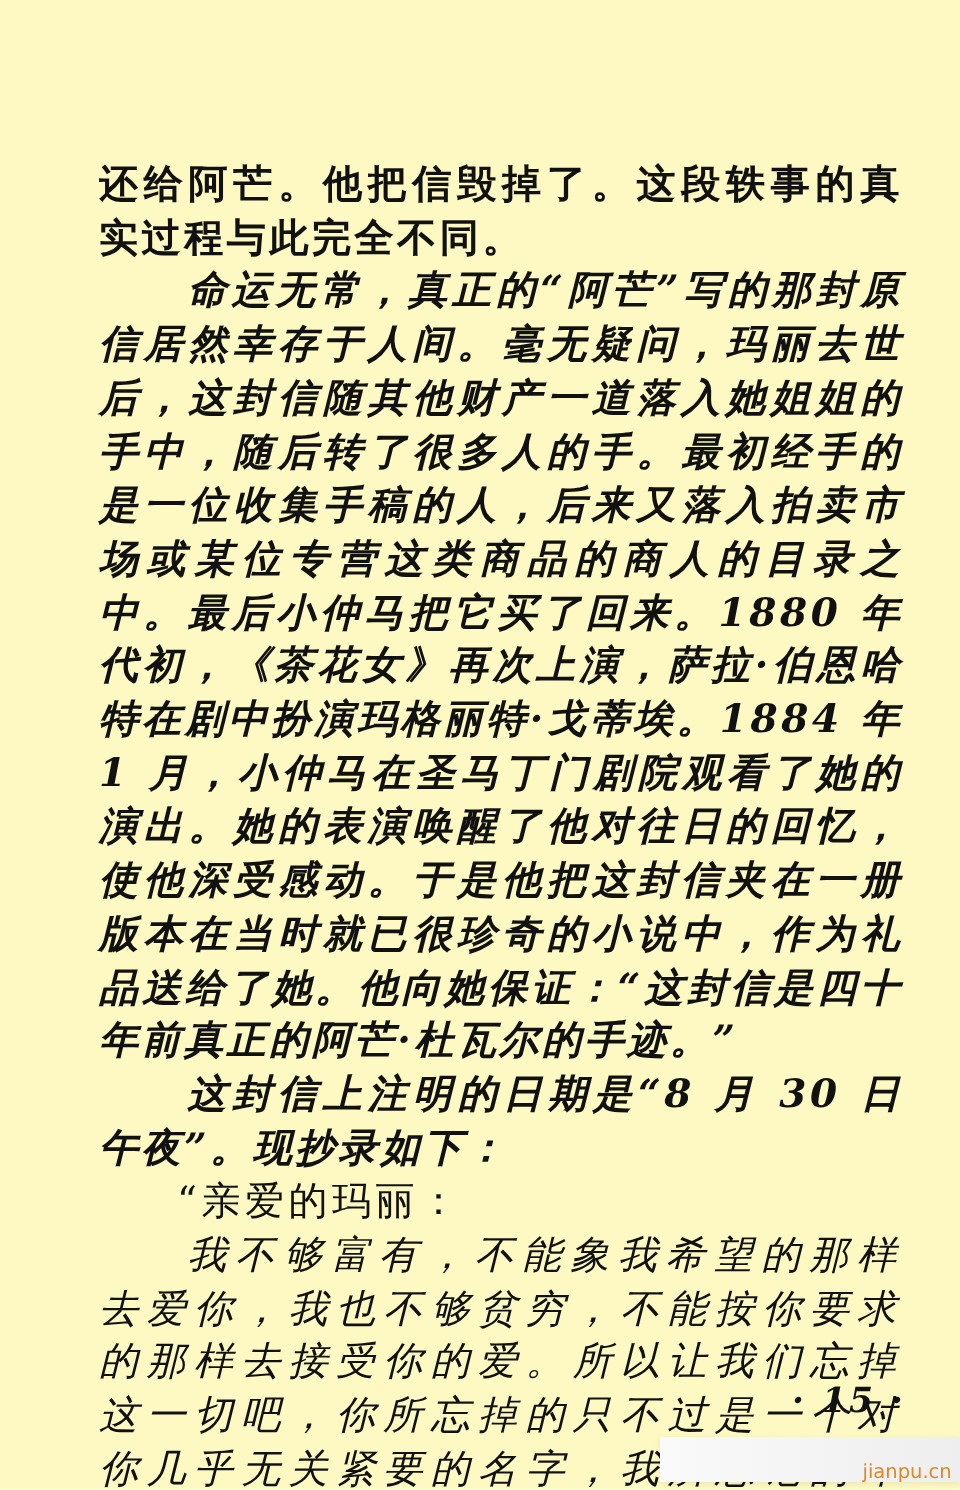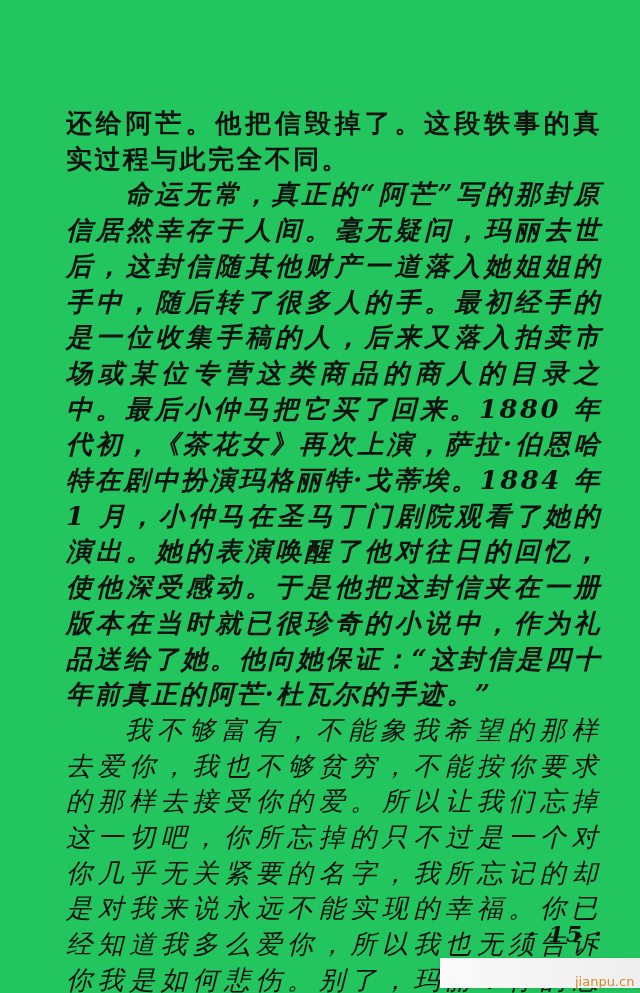--- a/index.html
+++ b/index.html
@@ -1,19 +1,19 @@
 <!DOCTYPE html>
 <html><head>
   <meta charset="utf-8">
   <style>
     html, body { margin: 0; padding: 0; background: #ffffff; }
     body { width: 640px; height: 993px; position: relative; overflow: hidden; }
     .page {
       position: absolute; left: 0; top: 0; width: 640px; height: 993px;
-      background: #22c55e;
+      background: #fef9c3;
     }
     .text-block {
       position: absolute; left: 66px; top: 106px; width: 536px;
       font-family: "DejaVu Serif", "Liberation Serif", serif;
       font-size: 26px; line-height: 35.7px; color: #111;
       letter-spacing: 2.4px;
       font-weight: bold;
     }
     .para { margin: 0; text-align: justify; text-align-last: left; }
     .indent { text-indent: 59px; font-style: italic; }
@@ -39,20 +39,22 @@
       font-family: "DejaVu Sans", sans-serif; font-size: 13px; color: #d98a2a;
     }
   </style>
 </head>
 <body>
 
 <div class="page">
   <div class="text-block">
     <p class="para">还给阿芒。他把信毁掉了。这段轶事的真实过程与此完全不同。</p>
     <p class="para indent">命运无常，真正的“阿芒”写的那封原信居然幸存于人间。毫无疑问，玛丽去世后，这封信随其他财产一道落入她姐姐的手中，随后转了很多人的手。最初经手的是一位收集手稿的人，后来又落入拍卖市场或某位专营这类商品的商人的目录之中。最后小仲马把它买了回来。1880 年代初，《茶花女》再次上演，萨拉·伯恩哈特在剧中扮演玛格丽特·戈蒂埃。1884 年 1 月，小仲马在圣马丁门剧院观看了她的演出。她的表演唤醒了他对往日的回忆，使他深受感动。于是他把这封信夹在一册版本在当时就已很珍奇的小说中，作为礼品送给了她。他向她保证：“这封信是四十年前真正的阿芒·杜瓦尔的手迹。”</p>
+    <p class="para indent">这封信上注明的日期是“8 月 30 日午夜”。现抄录如下：</p>
+    <p class="para letter-salutation">“亲爱的玛丽：</p>
     <p class="para indent letter">我不够富有，不能象我希望的那样去爱你，我也不够贫穷，不能按你要求的那样去接受你的爱。所以让我们忘掉这一切吧，你所忘掉的只不过是一个对你几乎无关紧要的名字，我所忘记的却是对我来说永远不能实现的幸福。你已经知道我多么爱你，所以我也无须告诉你我是如何悲伤。别了，玛丽！你的感情太丰富，不会理解我为什么要</p>
   </div>
 
   <div class="page-number">· 15 ·</div>
 
   <div class="watermark">
     <span class="wm-cn">歌谱简谱网</span>
     <span class="wm-en">jianpu.cn</span>
   </div>
 </div>

